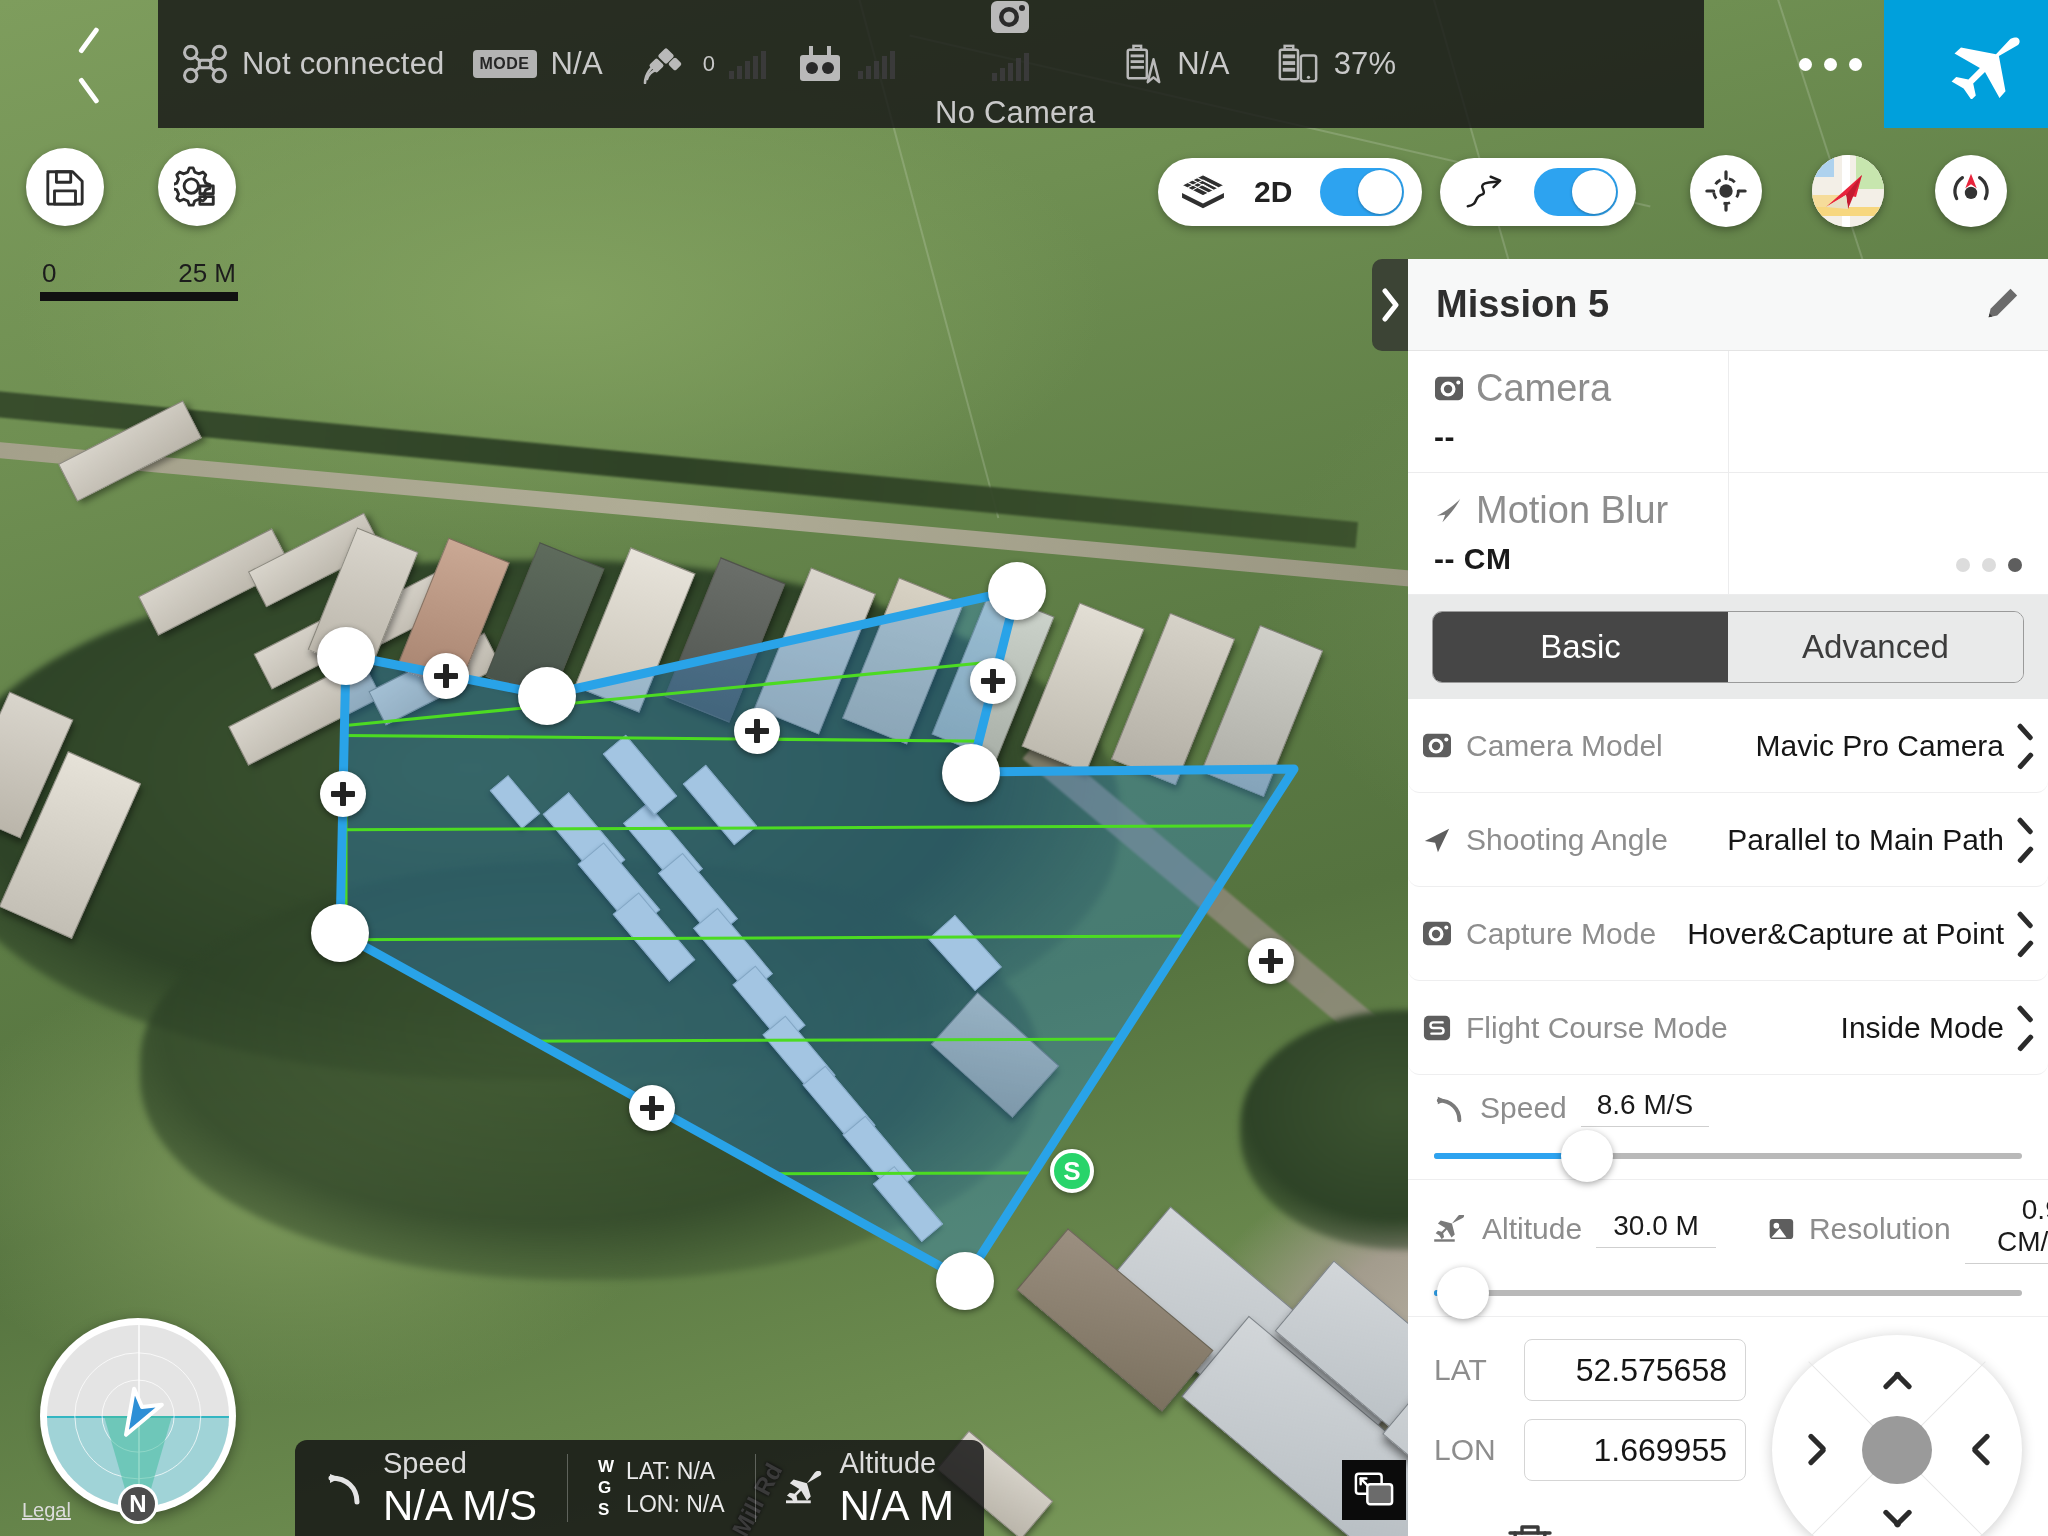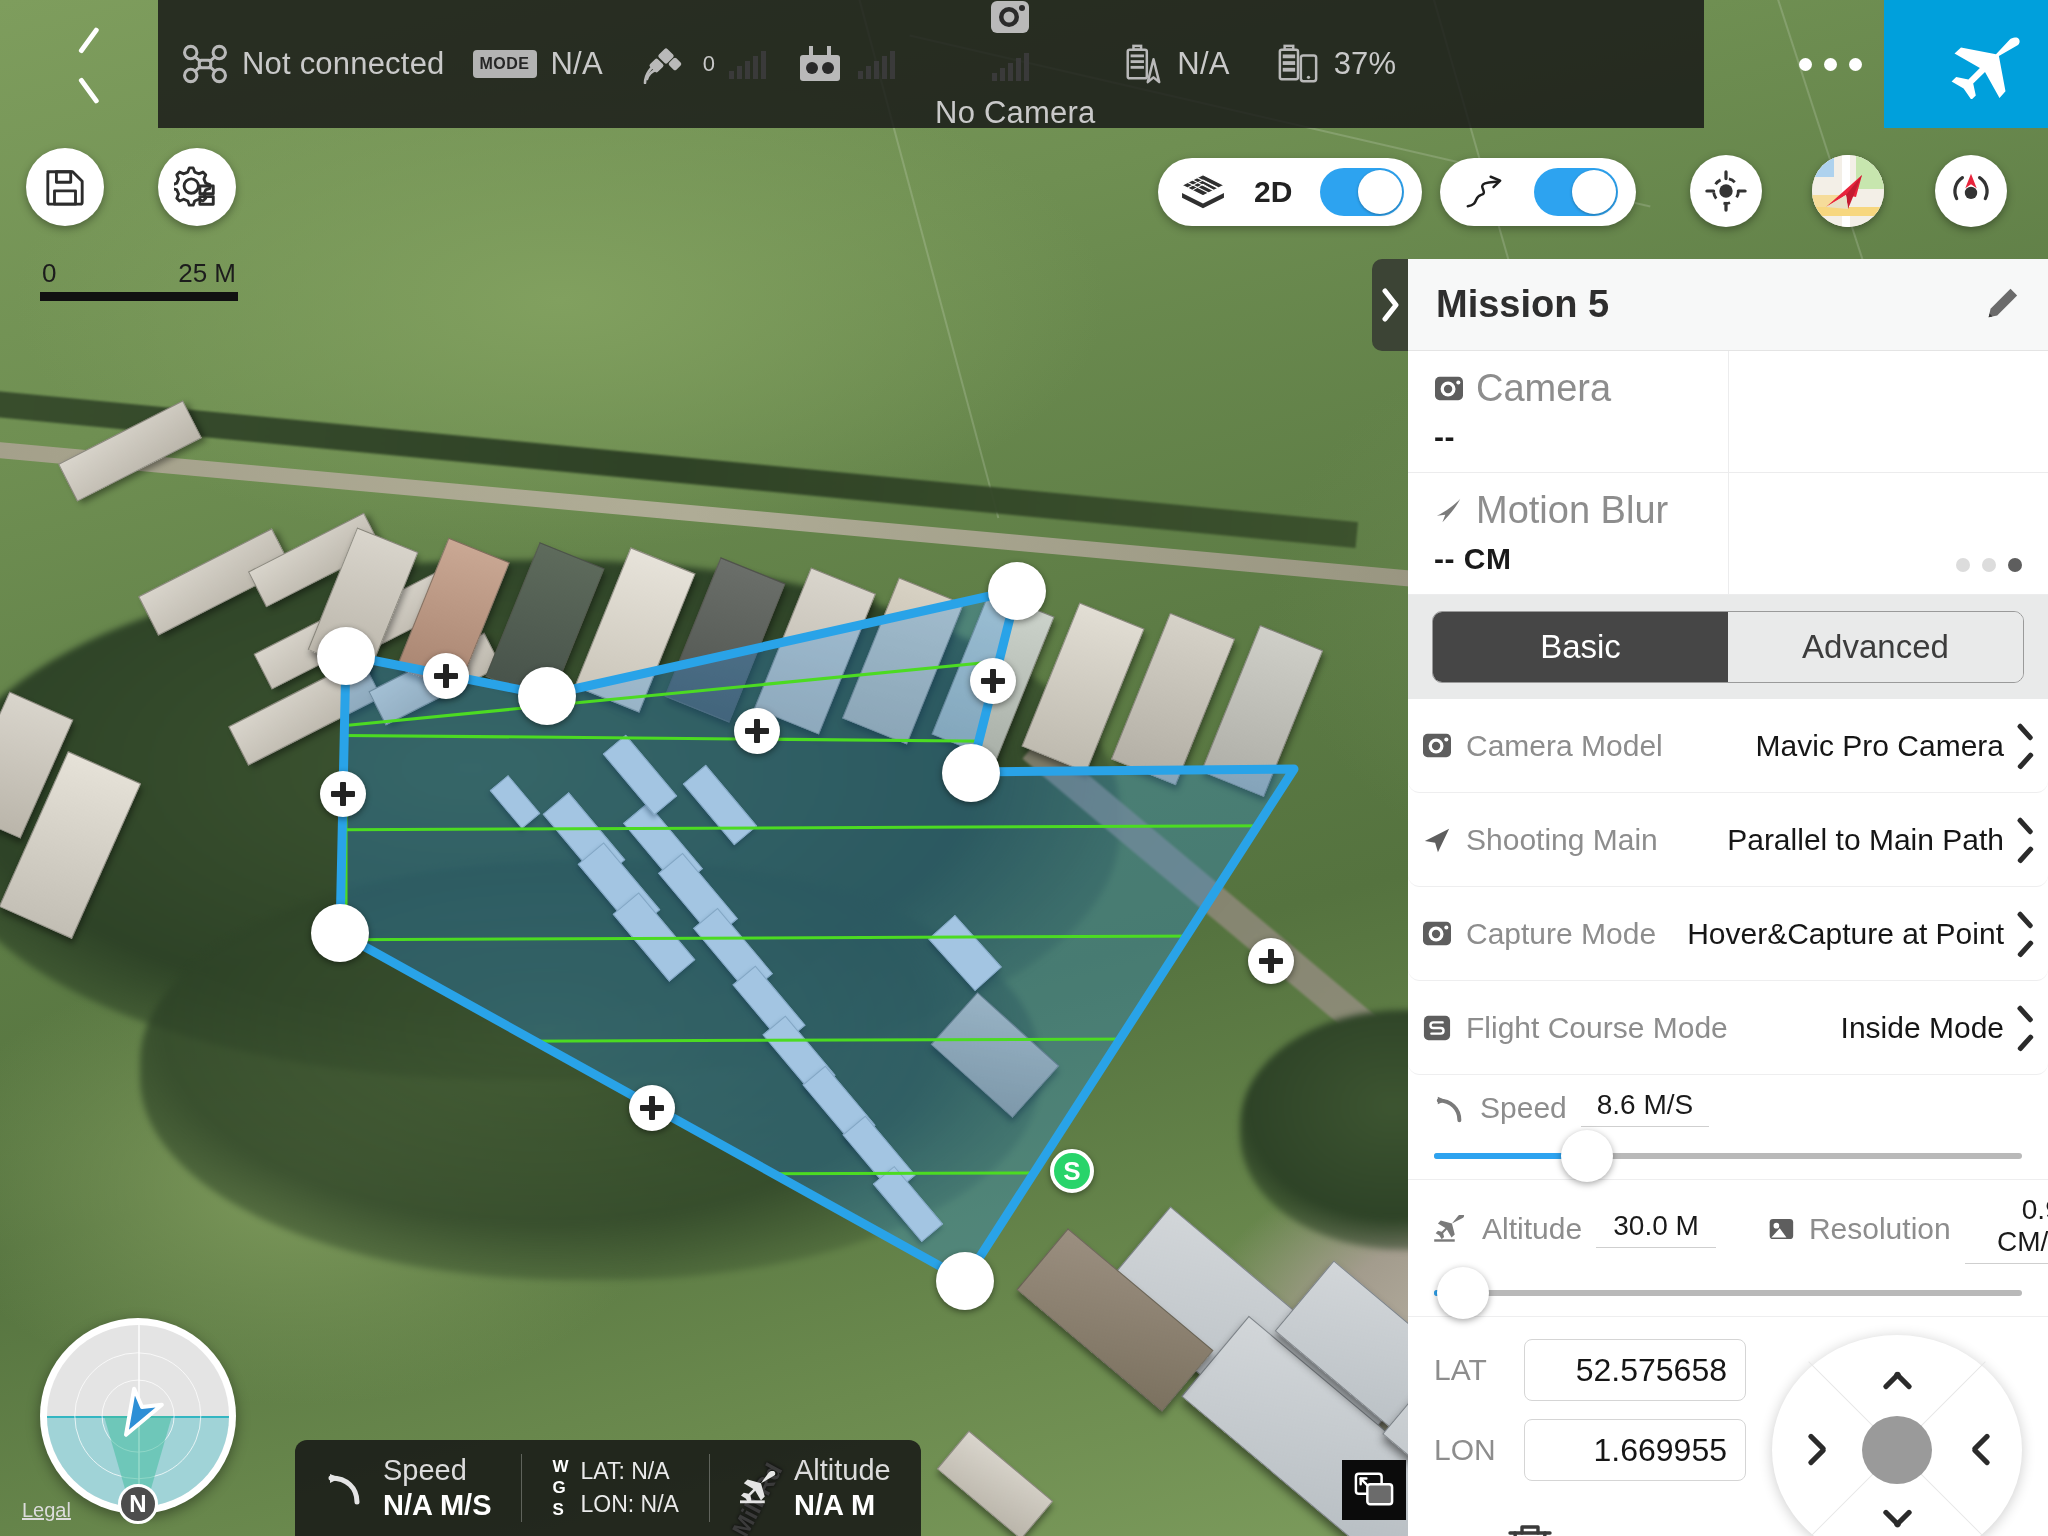--- a/index.html
+++ b/index.html
@@ -201,21 +201,21 @@
   
   #telemetry {
     position: absolute; left: 295px; bottom: 0; height: 96px;
     background: rgba(20,20,20,.84); border-radius: 12px 12px 0 0;
     display: flex; align-items: stretch; z-index: 31;
   }
   .tel-cell { display: flex; align-items: center; padding: 0 30px; }
   .tel-div { width: 1px; background: rgba(255,255,255,.28); margin: 14px 0; }
   .tel-stack { display: flex; flex-direction: column; justify-content: center; }
   .tel-top { color: #dcdcdc; font-size: 29px; }
-  .tel-big { color: #fff; font-size: 29px; font-weight: bold; margin-top: 2px; }
+  .tel-big { color: #fff; font-size: 42px; font-weight: normal; margin-top: 2px; }
   .wgs {
     display: flex; flex-direction: column; color: #fff; font-size: 17px;
     font-weight: bold; line-height: 1.25; margin-right: 12px;
   }
   .latlon { display: flex; flex-direction: column; color: #eaeaea; font-size: 23px; line-height: 1.45; }
   #minimap-btn {
     position: absolute; right: 642px; bottom: 16px; width: 64px; height: 60px;
     background: #0b0b0b; display: flex; align-items: center; justify-content: center;
     z-index: 31; cursor: pointer;
   }
@@ -836,21 +836,21 @@
           <span class="row-value">Mavic Pro Camera</span>
           <span class="chev-right"></span>
         </div>
       </div>
 
       <div class="row">
         <div class="row-left">
           <svg width="30" height="28" viewBox="0 0 32 30">
             <path d="M29 3 L3 16 L14 18 L17 28 Z" fill="#5e5e5e"></path>
           </svg>
-          <span class="row-label">Shooting Main</span>
+          <span class="row-label">Shooting Angle</span>
         </div>
         <div class="row-right">
           <span class="row-value">Parallel to Main Path</span>
           <span class="chev-right"></span>
         </div>
       </div>
 
       <div class="row">
         <div class="row-left">
           <svg width="30" height="28" viewBox="0 0 32 30">

